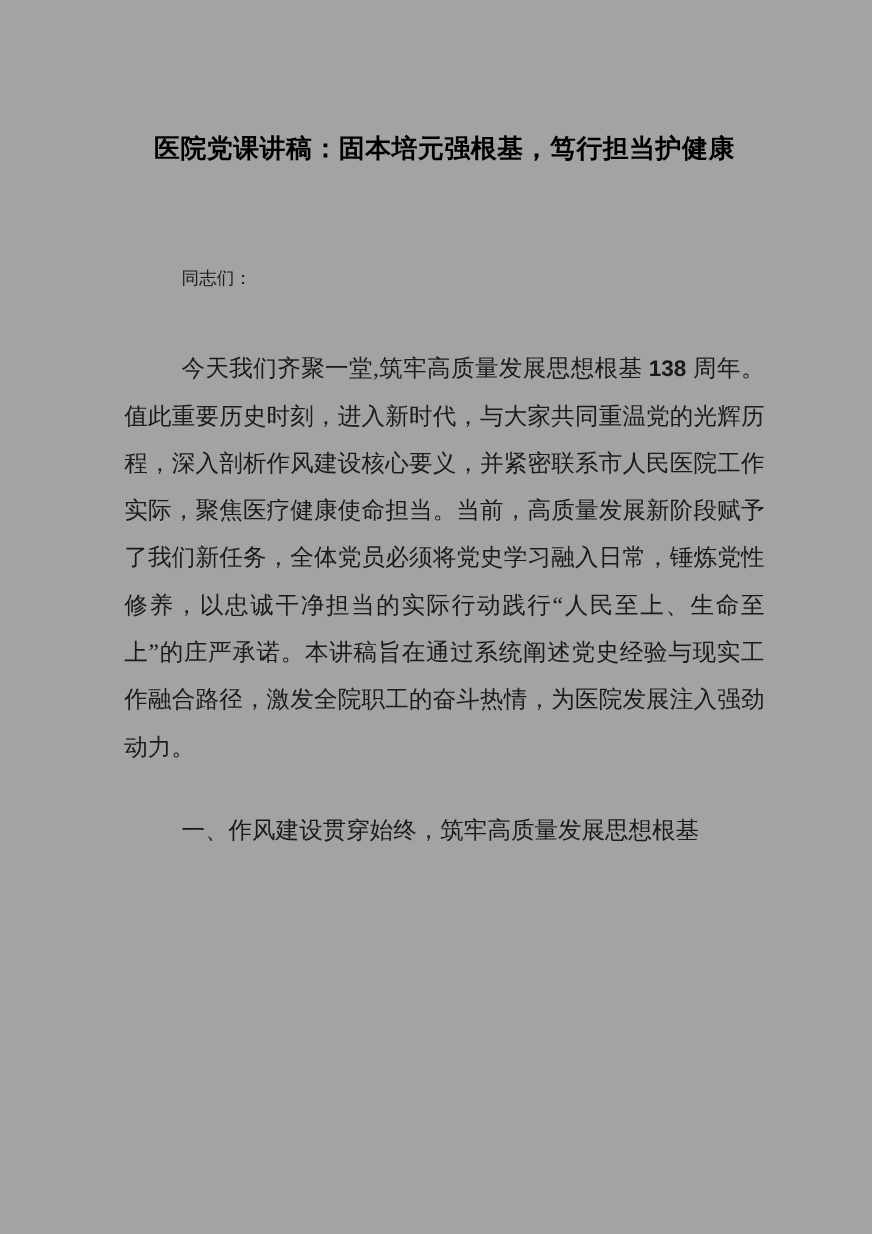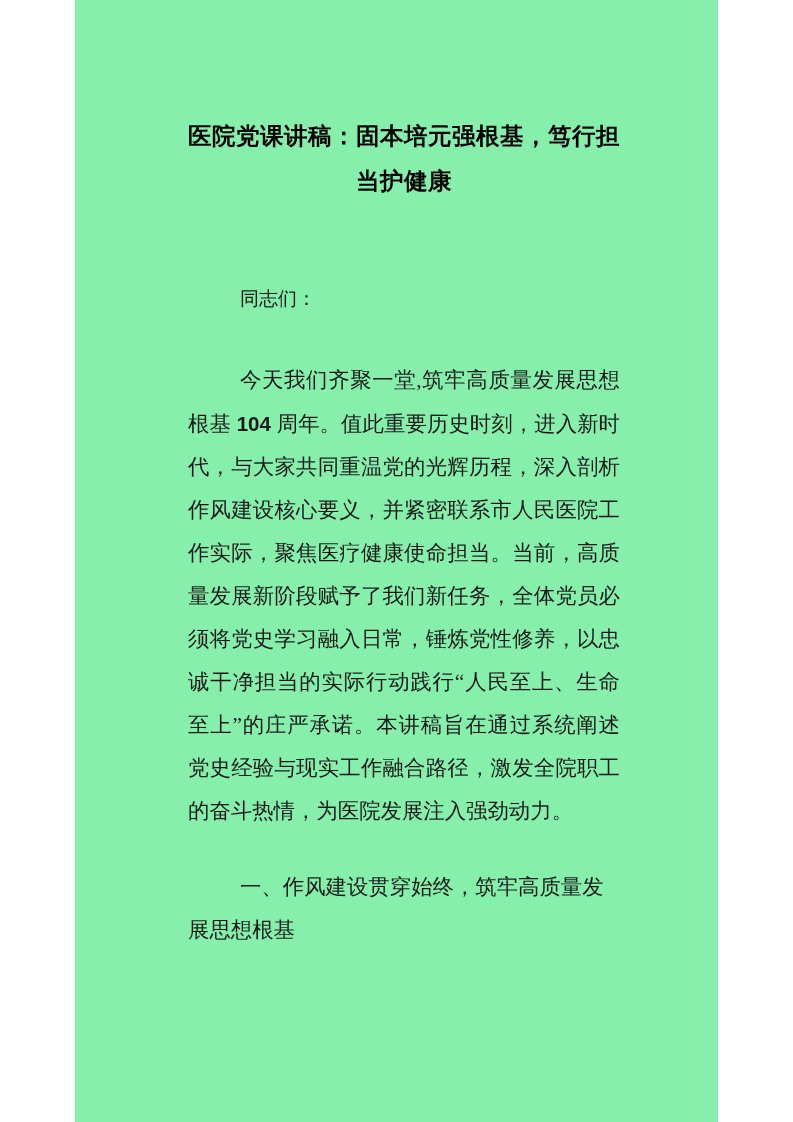--- a/index.html
+++ b/index.html
@@ -2,43 +2,43 @@
 <html><head>
 <meta charset="utf-8">
 <style>
   html, body {
     margin: 0;
     padding: 0;
     background: #ffffff;
   }
   .page {
     position: relative;
-    width: 643px;
+    width: 793px;
     height: 1122px;
     margin: 0 auto;
-    background: #86efac;
+    background: #a3a3a3;
     box-sizing: border-box;
     padding: 0 98px 0 113px;
     overflow: hidden;
     font-family: "Liberation Serif", "DejaVu Serif", serif;
     color: #1a1a1a;
   }
   .doc-title {
     margin: 0;
     padding-top: 114px;
     font-size: 23.5px;
     line-height: 45px;
     font-weight: 700;
     text-align: center;
     color: #000000;
     letter-spacing: 0.5px;
   }
   .salutation {
     margin: 73px 0 0 0;
-    font-size: 19px;
+    font-size: 16px;
     line-height: 43px;
     text-indent: 52px;
   }
   .para {
     margin: 39px 0 0 0;
     font-size: 21.4px;
     line-height: 43px;
     text-align: justify;
     text-justify: inter-ideograph;
     text-indent: 52px;
@@ -60,18 +60,18 @@
 </style>
 </head>
 <body>
 
 <div class="page">
 
   <h1 class="doc-title">医院党课讲稿：固本培元强根基，笃行担当护健康</h1>
 
   <p class="salutation">同志们：</p>
 
-  <p class="para"><span>今天我们齐聚一堂,筑牢高质量发展思想根基</span><span class="num">104</span><span>周年。值此重要历史时刻，进入新时代，与大家共同重温党的光辉历程，深入剖析作风建设核心要义，并紧密联系市人民医院工作实际，聚焦医疗健康使命担当。当前，高质量发展新阶段赋予了我们新任务，全体党员必须将党史学习融入日常，锤炼党性修养，以忠诚干净担当的实际行动践行“人民至上、生命至上”的庄严承诺。本讲稿旨在通过系统阐述党史经验与现实工作融合路径，激发全院职工的奋斗热情，为医院发展注入强劲动力。</span></p>
+  <p class="para"><span>今天我们齐聚一堂,筑牢高质量发展思想根基</span><span class="num">138</span><span>周年。值此重要历史时刻，进入新时代，与大家共同重温党的光辉历程，深入剖析作风建设核心要义，并紧密联系市人民医院工作实际，聚焦医疗健康使命担当。当前，高质量发展新阶段赋予了我们新任务，全体党员必须将党史学习融入日常，锤炼党性修养，以忠诚干净担当的实际行动践行“人民至上、生命至上”的庄严承诺。本讲稿旨在通过系统阐述党史经验与现实工作融合路径，激发全院职工的奋斗热情，为医院发展注入强劲动力。</span></p>
 
   <p class="para heading">一、作风建设贯穿始终，筑牢高质量发展思想根基</p>
 
 
 </div>
 
 </body></html>

